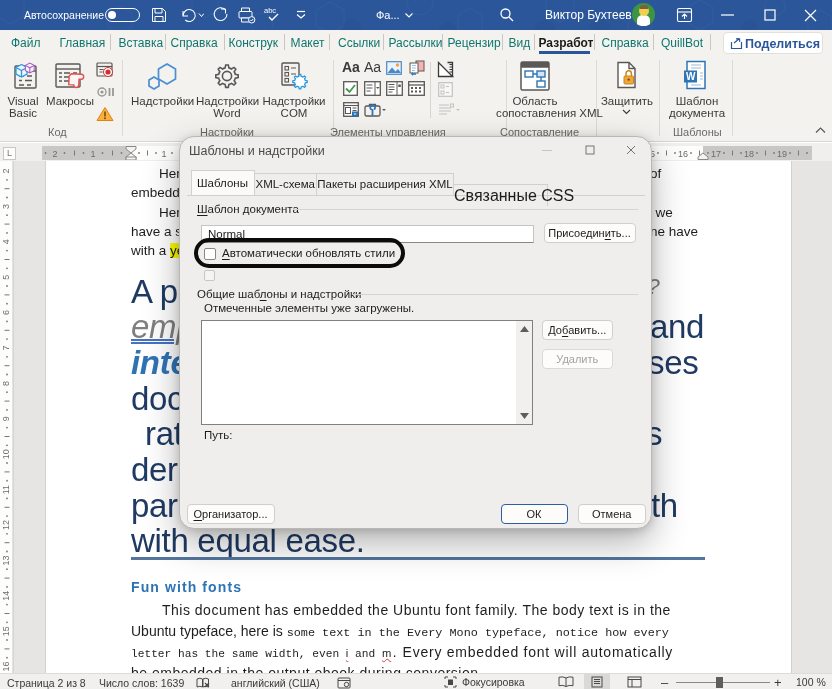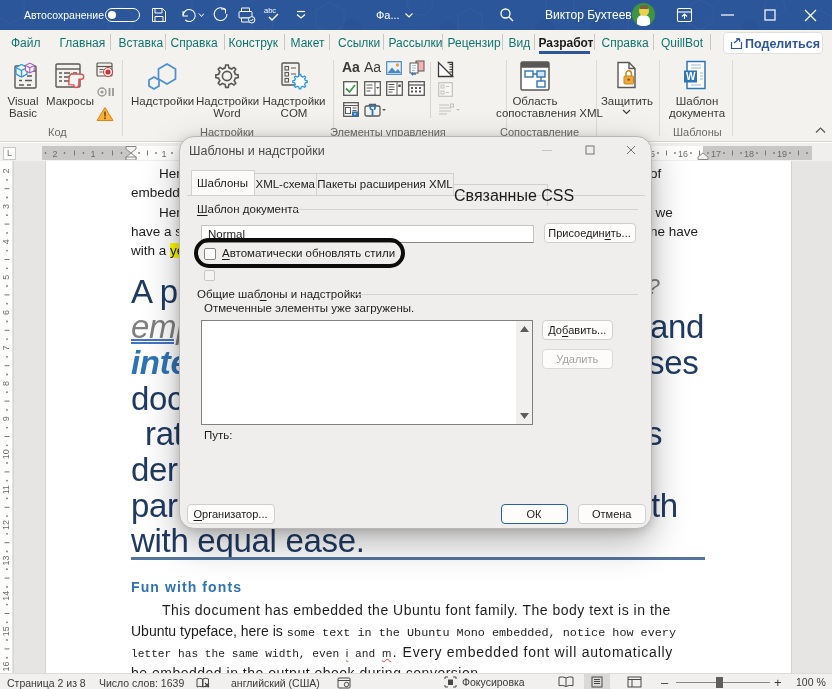--- a/index.html
+++ b/index.html
@@ -500,21 +500,21 @@
 <div class="bigt" style="left:650px;top:147.2px">and</div>
 <div class="bigt" style="left:648px;top:182.9px">ses</div>
 <div class="bigt" style="left:646px;top:254.3px">s</div>
 <div class="bigt" style="left:651px;top:325.7px">th</div>
 
 <div class="bigt" style="left:131px;top:361.4px">with equal ease.</div>
 <div class="a" style="left:131px;top:396px;width:574px;height:2.5px;background:#54759e"></div>
 
 <div class="a" style="left:131px;top:417.5px;font-size:14px;font-weight:bold;color:#2e74b5;letter-spacing:1.1px">Fun with fonts</div>
 <div class="dt" style="left:162px;top:440.5px;font-size:14px;letter-spacing:.5px">This document has embedded the Ubuntu font family. The body text is in the</div>
-<div class="dt" style="left:131px;top:461.5px;font-size:14px">Ubuntu typeface, here is <span style="font-family:'Liberation Mono',monospace;font-size:11.8px">some text in the Ubuntu Mono embedded, notice how every</span></div>
+<div class="dt" style="left:131px;top:461.5px;font-size:14px">Ubuntu typeface, here is <span style="font-family:'Liberation Mono',monospace;font-size:11.8px">some text in the Every Mono typeface, notice how every</span></div>
 <div class="dt" style="left:131px;top:482.5px;font-size:14px"><span style="font-family:'Liberation Mono',monospace;font-size:11.2px">letter has the same width, even <span style="text-decoration:underline wavy #e03c31;text-decoration-thickness:1px">i</span> and <span style="text-decoration:underline wavy #e03c31;text-decoration-thickness:1px">m</span>.</span><span style="letter-spacing:.75px"> Every embedded font will automatically</span></div>
 <div class="dt" style="left:131px;top:503.5px;font-size:14px;letter-spacing:.5px">be embedded in the output ebook during conversion</div>
 </div>
 
 <div class="a" id="sb">
 <span style="left:7px;top:3px">Страница 2 из 8</span>
 <span style="left:99px;top:3px">Число слов: 1639</span>
 <svg class="a" style="left:196px;top:2.5px" width="15" height="12" viewBox="0 0 15 12" fill="none" stroke="#4a4846" stroke-width="1">
 <path d="M1 2 q3 -1.5 5.5 0 v8 q-2.5 -1.5 -5.5 0 z M12.5 2 q-3 -1.5 -5.5 0 v8 q2.5 -1.5 5.5 0 z"></path>
 <path d="M9 6 l4 4 m0 -4 l-4 4" stroke-width="1.1"></path>

